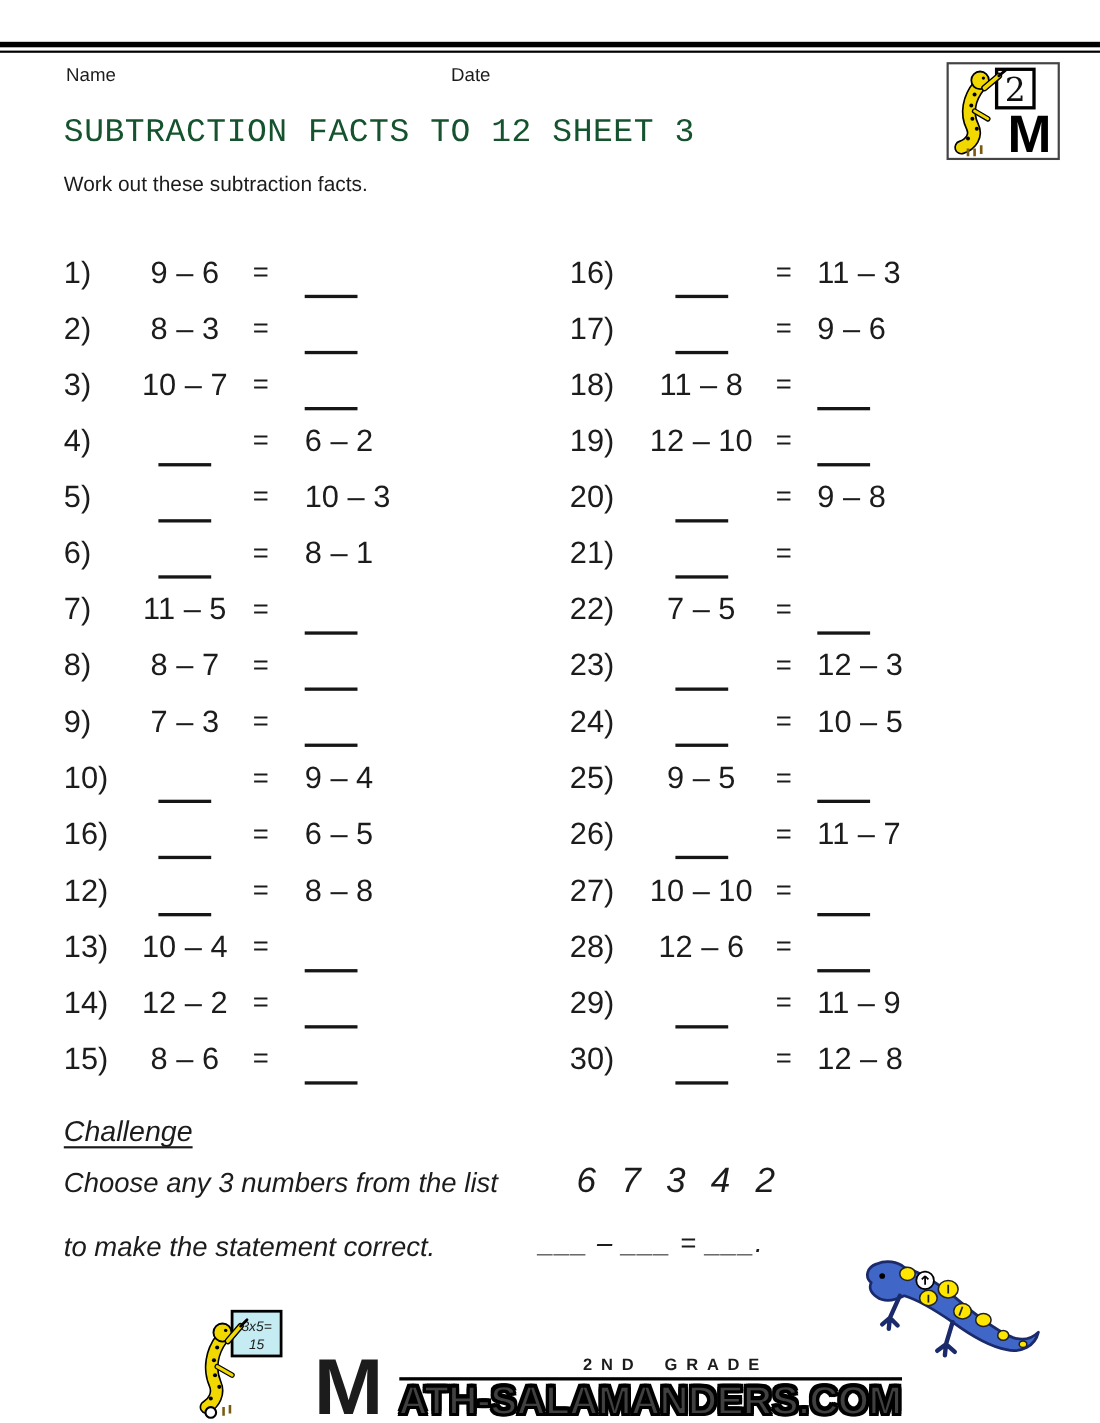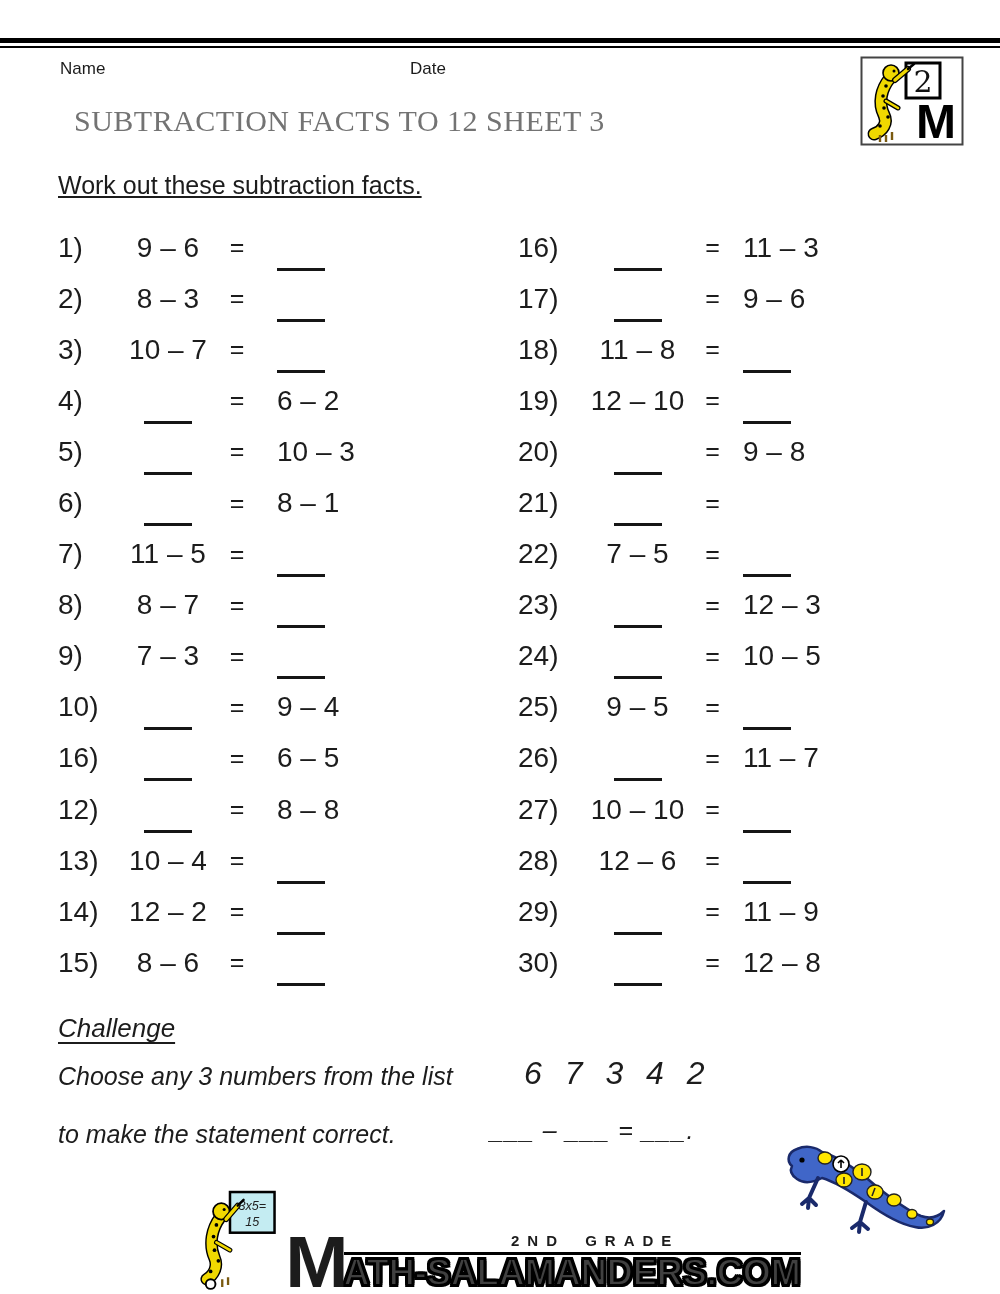--- a/index.html
+++ b/index.html
@@ -7,24 +7,24 @@
     width:1000px;height:1294px;background:#ffffff;position:relative;
     font-family:"Liberation Sans",sans-serif;color:#1c1c1c;overflow:hidden;
   }
   .top-rule{
     position:absolute;left:0;top:38;width:1000px;height:3px;
     border-top:5px solid #000;border-bottom:2px solid #000;top:38px;
   }
   .name-label{position:absolute;left:60px;top:59px;font-size:17px;}
   .date-label{position:absolute;left:410px;top:59px;font-size:17px;}
   .page-title{
-    position:absolute;left:74px;top:104px;
-    font-family:Liberation Serif, serif;font-size:30px;color:#737373;letter-spacing:.5px;
-  }
-  .instruction{position:absolute;left:58px;top:171px;font-size:25px;text-decoration:underline;}
+    position:absolute;left:58px;top:104px;
+    font-family:Liberation Mono, monospace;font-size:30px;color:#14532d;letter-spacing:.5px;
+  }
+  .instruction{position:absolute;left:58px;top:158px;font-size:19px;}
   .logo-box{position:absolute;left:860px;top:56px;width:104px;height:90px;}
 
   .problems-left{position:absolute;left:58px;top:222px;width:430px;}
   .problems-right{position:absolute;left:518px;top:222px;width:450px;}
   .prow{display:grid;height:51.1px;align-items:center;font-size:28px;}
   .problems-left .prow{grid-template-columns:55px 110px 28px auto;}
   .problems-right .prow{grid-template-columns:57px 125px 25px auto;}
   .pnum{text-align:left;}
   .pslot1{text-align:center;}
   .peq{text-align:center;font-size:25px;}
@@ -36,21 +36,21 @@
     position:absolute;left:58px;top:1013px;font-size:26px;font-style:italic;
     text-decoration:underline;text-underline-offset:5px;
   }
   .challenge-line1{position:absolute;left:58px;top:1062px;font-size:25px;font-style:italic;}
   .challenge-numbers{position:absolute;left:524px;top:1055px;font-size:32px;font-style:italic;word-spacing:14px;}
   .challenge-line2{position:absolute;left:58px;top:1120px;font-size:25px;font-style:italic;}
   .challenge-statement{position:absolute;left:490px;top:1116px;font-size:25px;font-style:italic;letter-spacing:1px;}
 
   .footer-logo{
     position:absolute;left:0;top:1183px;width:1000px;height:108px;
-    display:flex;justify-content:center;align-items:flex-end;
+    display:flex;justify-content:center;align-items:flex-end;gap:19px;
   }
   .footer-sal{width:92px;height:104px;margin-right:-6px;}
   .big-m{
     font-size:76px;font-weight:bold;line-height:.78;letter-spacing:-2px;
     margin-right:-3px;transform:scaleY(.95);
   }
   .site-col{display:flex;flex-direction:column;align-items:stretch;padding-bottom:0;}
   .grade-text{
     font-size:15px;font-weight:bold;letter-spacing:8px;word-spacing:8px;
     text-align:center;padding-left:46px;

